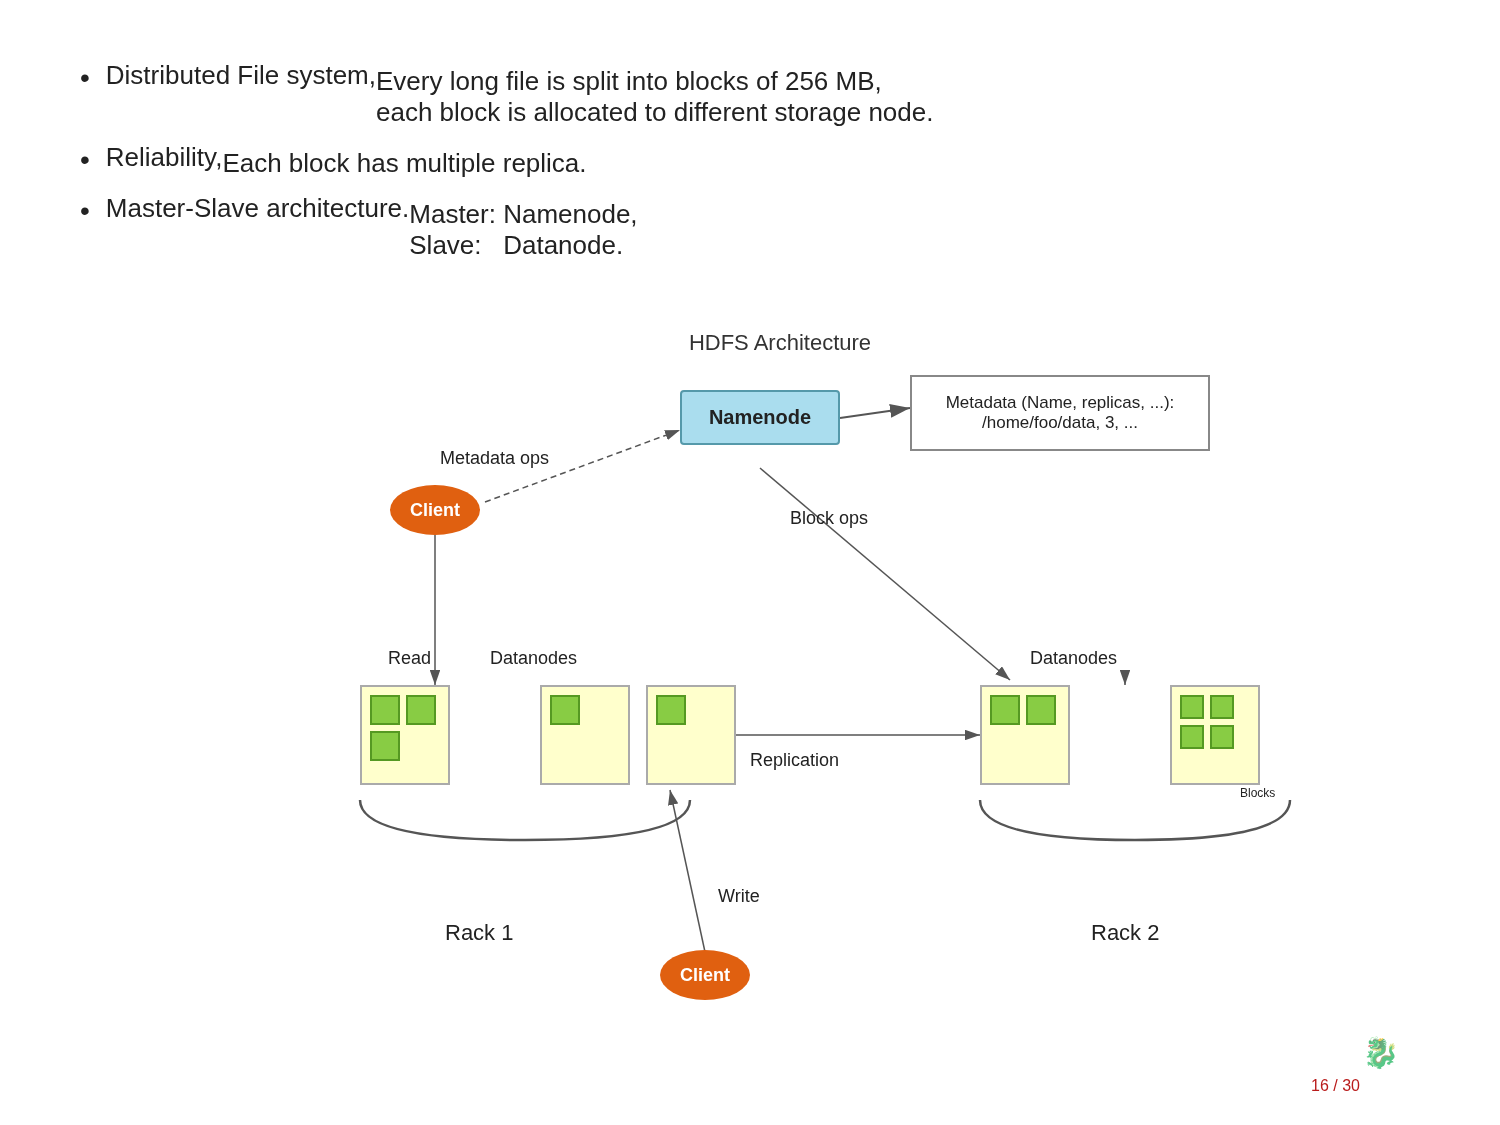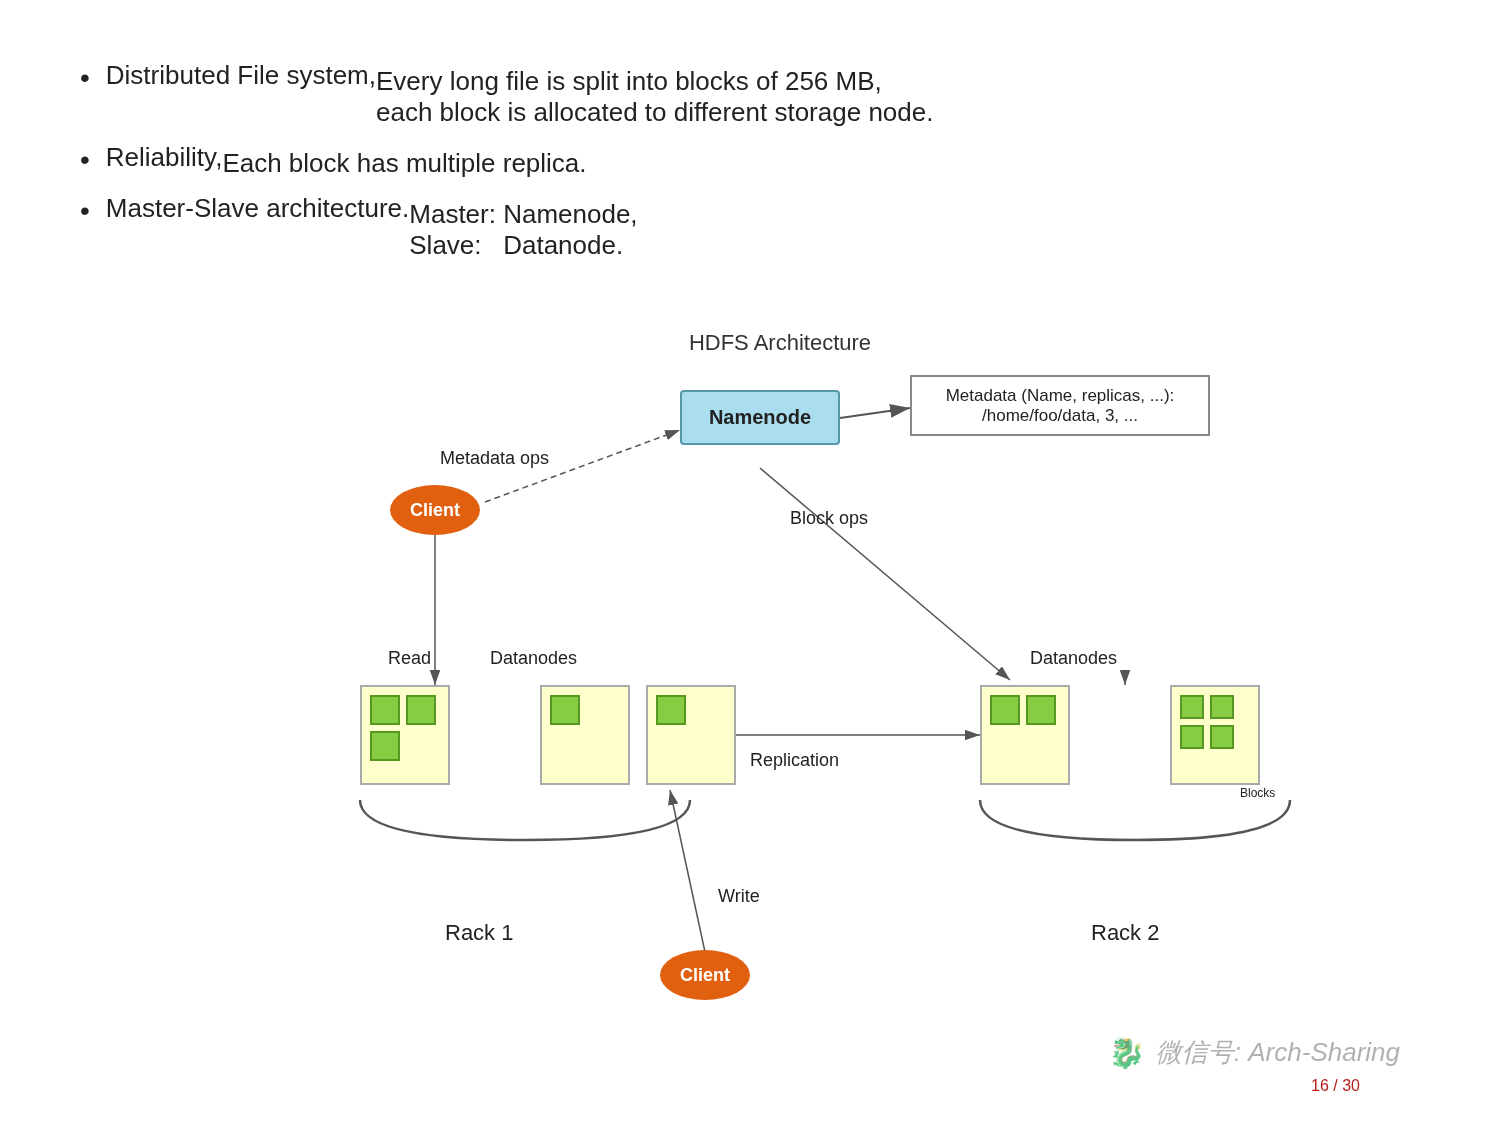--- a/index.html
+++ b/index.html
@@ -93,21 +93,21 @@
       font-weight: bold;
       color: #222;
     }
 
     
     .metadata-box {
       position: absolute;
       top: 45px;
       left: 580px;
       width: 300px;
-      height: 61px;
+      height: 76px;
       border: 2px solid #888;
       background: #fff;
       display: flex;
       align-items: center;
       justify-content: center;
       font-size: 17px;
       color: #222;
       text-align: center;
       padding: 6px;
     }
@@ -416,18 +416,17 @@
         <div class="block-square-sm"></div>
         <div class="block-square-sm"></div>
         <div class="block-square-sm"></div>
       </div>
     </div>
 
   </div>
 
   <div style="position:absolute; bottom:55px; right:100px; display:flex; align-items:center; gap:10px; opacity:0.65;">
     <span style="font-size:30px; color:#888;">🐉</span>
-    <span style="font-size:26px; color:#888; font-style:italic;">微信号: Arch-Sharing</span>
   </div>
 
   <div style="position:absolute; bottom:30px; right:140px; font-size:16px; color:#b91c1c;">16 / 30</div>
 
 </div>
 
 </body></html>

